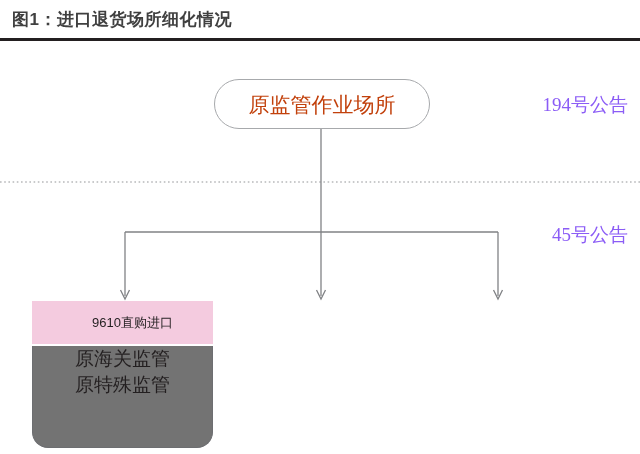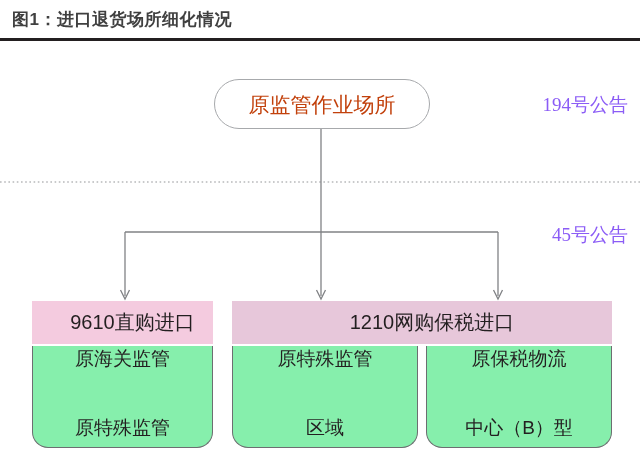--- a/index.html
+++ b/index.html
@@ -98,47 +98,47 @@
     top: 259px;
   }
   #channel-9610 { left: 32px;  width: 181px; }
   #channel-1210 { left: 232px; width: 380px; }
 
   .channel-header {
     height: 43px;
     display: flex;
     align-items: center;
     justify-content: center;
-    font-size: 20px;
+    font-size: 13px;
     color: #231f20;
     white-space: nowrap;
     box-sizing: border-box;
     padding-left: 20px;
   }
   #channel-9610 .channel-header { background: #f4cbdf; }
   #channel-1210 .channel-header { background: #e7c7da; }
 
   .channel-body {
     display: flex;
     gap: 8px;
     margin-top: 2px;
   }
   .leaf-box {
     flex: 1 1 0;
     height: 102px;
     border: 1px solid #6d6e71;
     border-top: none;
     border-bottom-left-radius: 16px;
     border-bottom-right-radius: 16px;
-    background: #86efac;
+    background: #737373;
     box-sizing: border-box;
     display: flex;
     flex-direction: column;
     align-items: center;
-    justify-content: space-between;
+    justify-content: flex-start;
     padding-bottom: 6px;
   }
   .leaf-line {
     font-size: 19px;
     line-height: 1.35;
     color: #231f20;
     white-space: nowrap;
     text-align: center;
   }
 </style>
@@ -178,27 +178,14 @@
   <div id="channel-9610" class="channel">
     <div class="channel-header" style="background: rgb(244, 203, 223);">9610直购进口</div>
     <div class="channel-body">
       <div class="leaf-box">
         <span class="leaf-line">原海关监管</span>
         <span class="leaf-line">原特殊监管</span>
       </div>
     </div>
   </div>
 
-  <div id="channel-1210" class="channel">
-    <div class="channel-header" style="background: rgb(231, 199, 218);">1210网购保税进口</div>
-    <div class="channel-body">
-      <div class="leaf-box">
-        <span class="leaf-line">原特殊监管</span>
-        <span class="leaf-line">区域</span>
-      </div>
-      <div class="leaf-box">
-        <span class="leaf-line">原保税物流</span>
-        <span class="leaf-line">中心（B）型</span>
-      </div>
-    </div>
-  </div>
 
 </div>
 
 </body></html>

